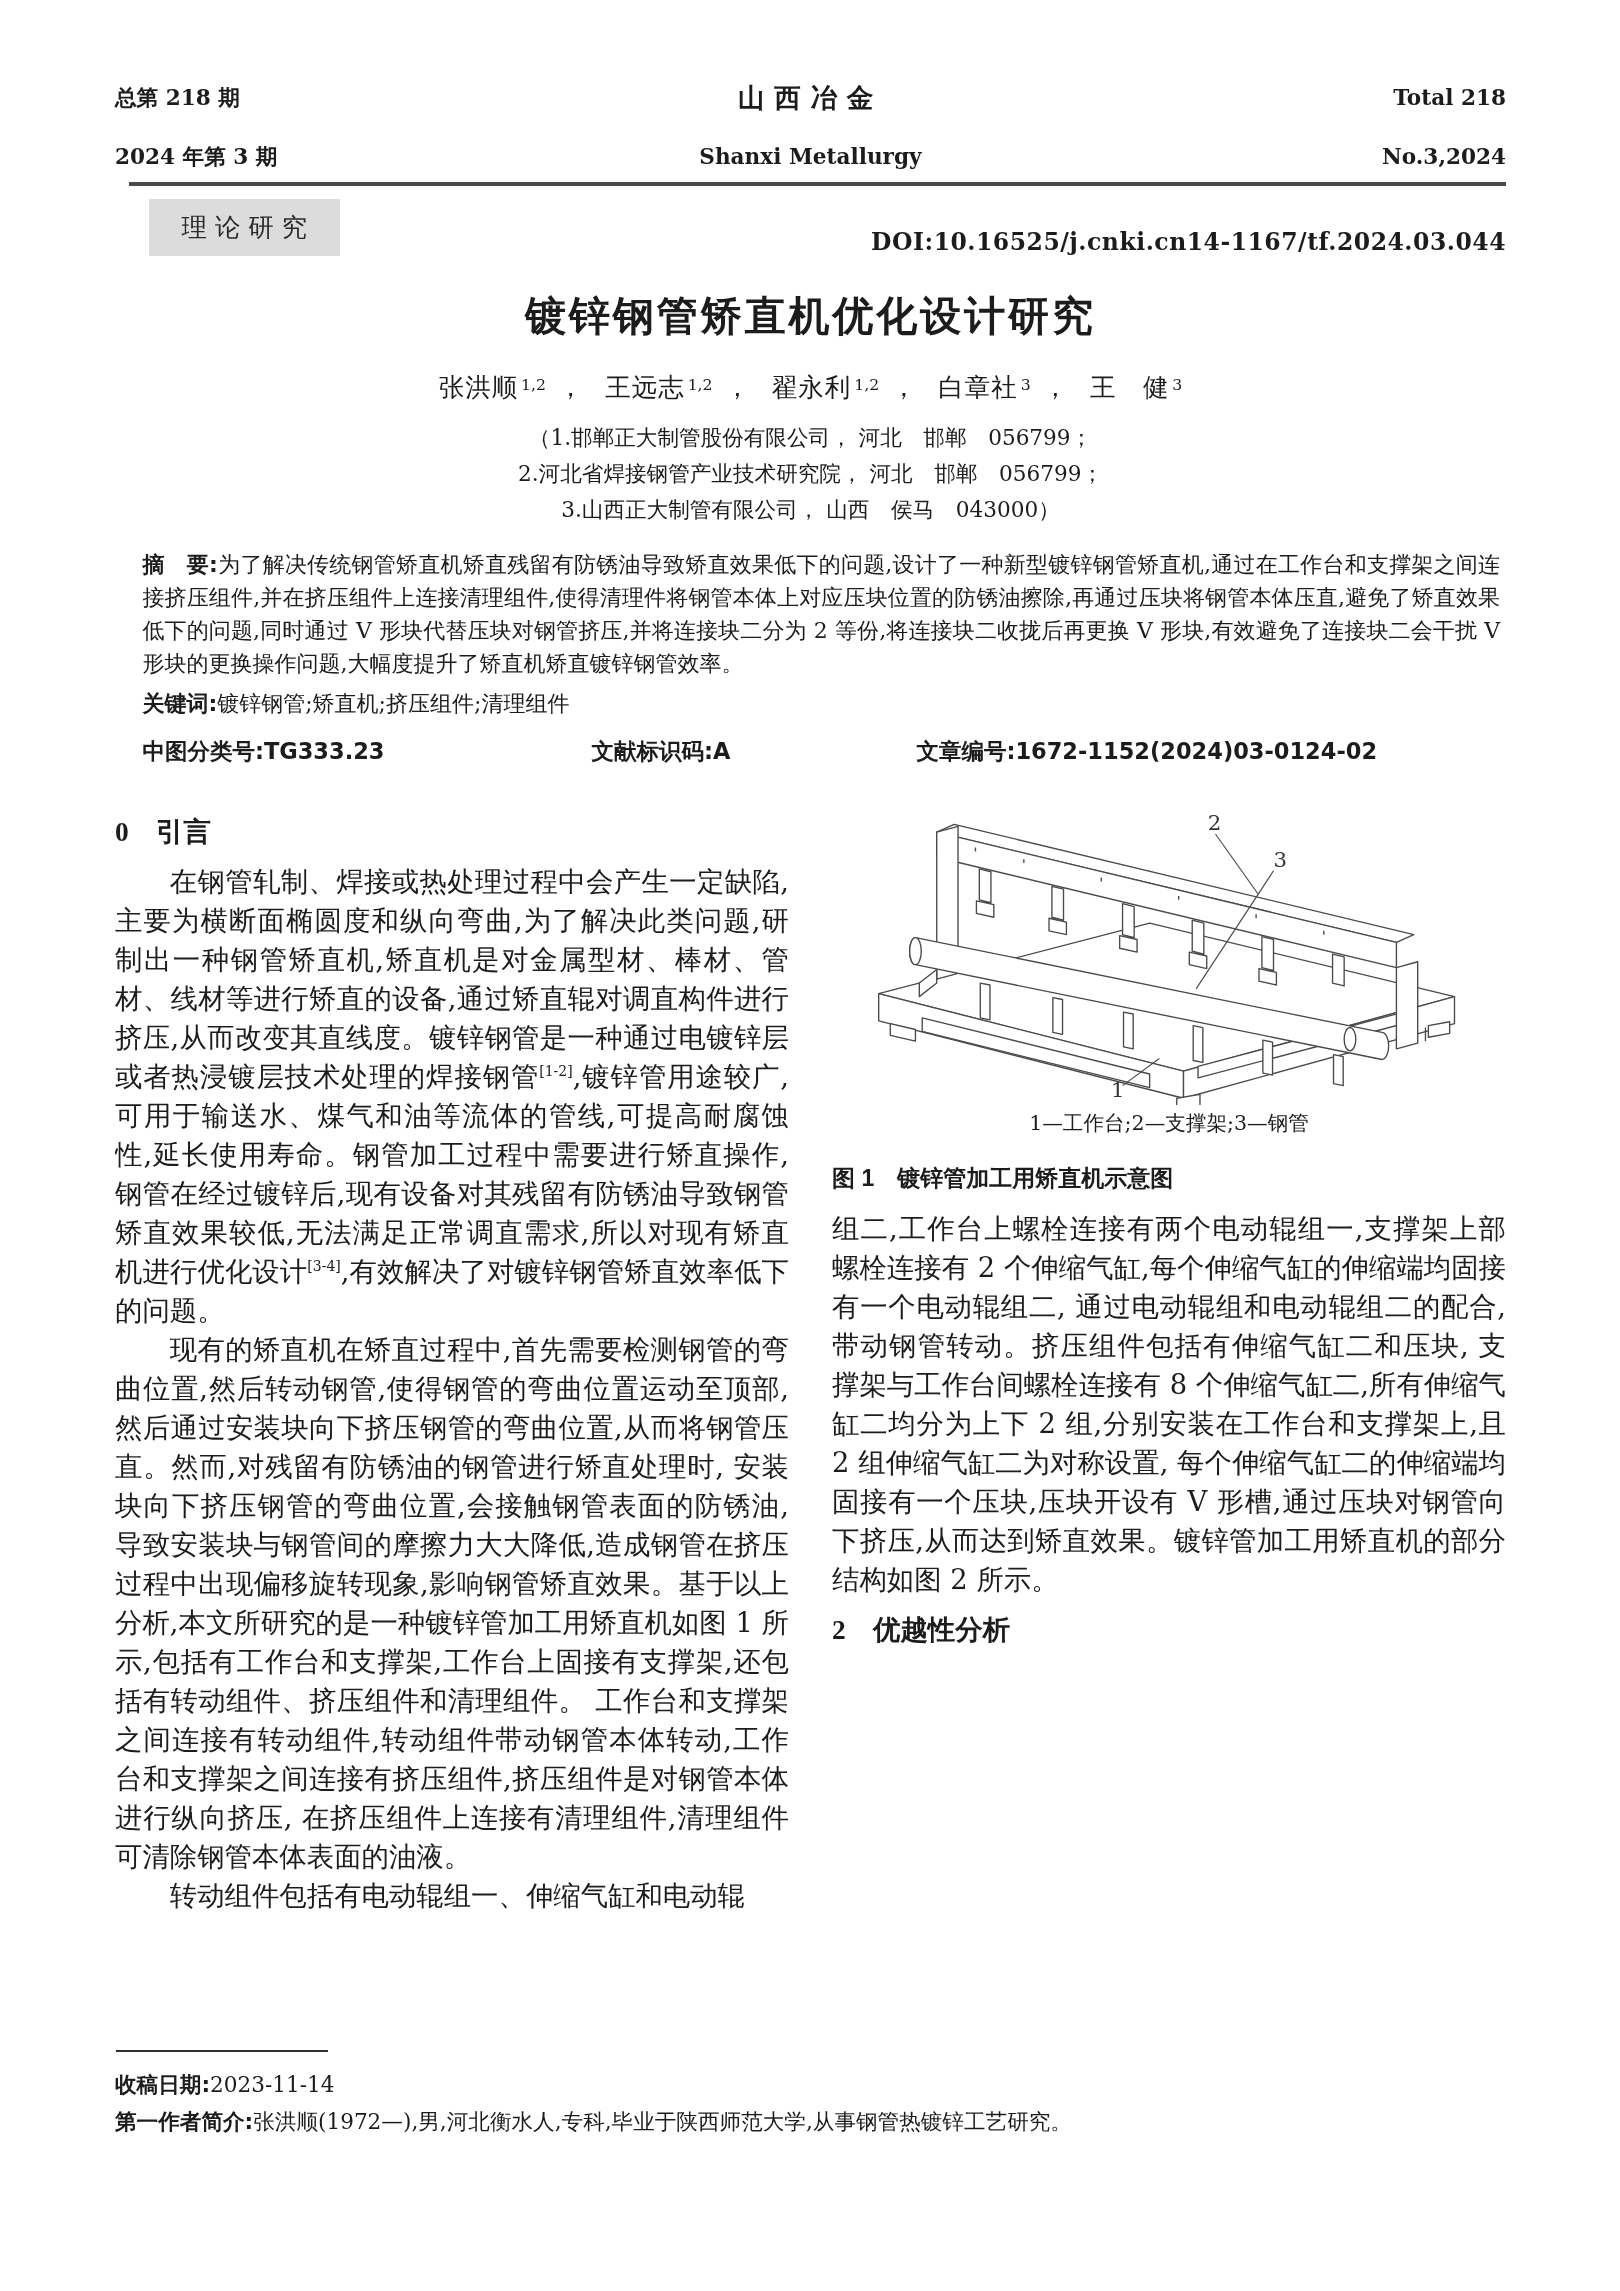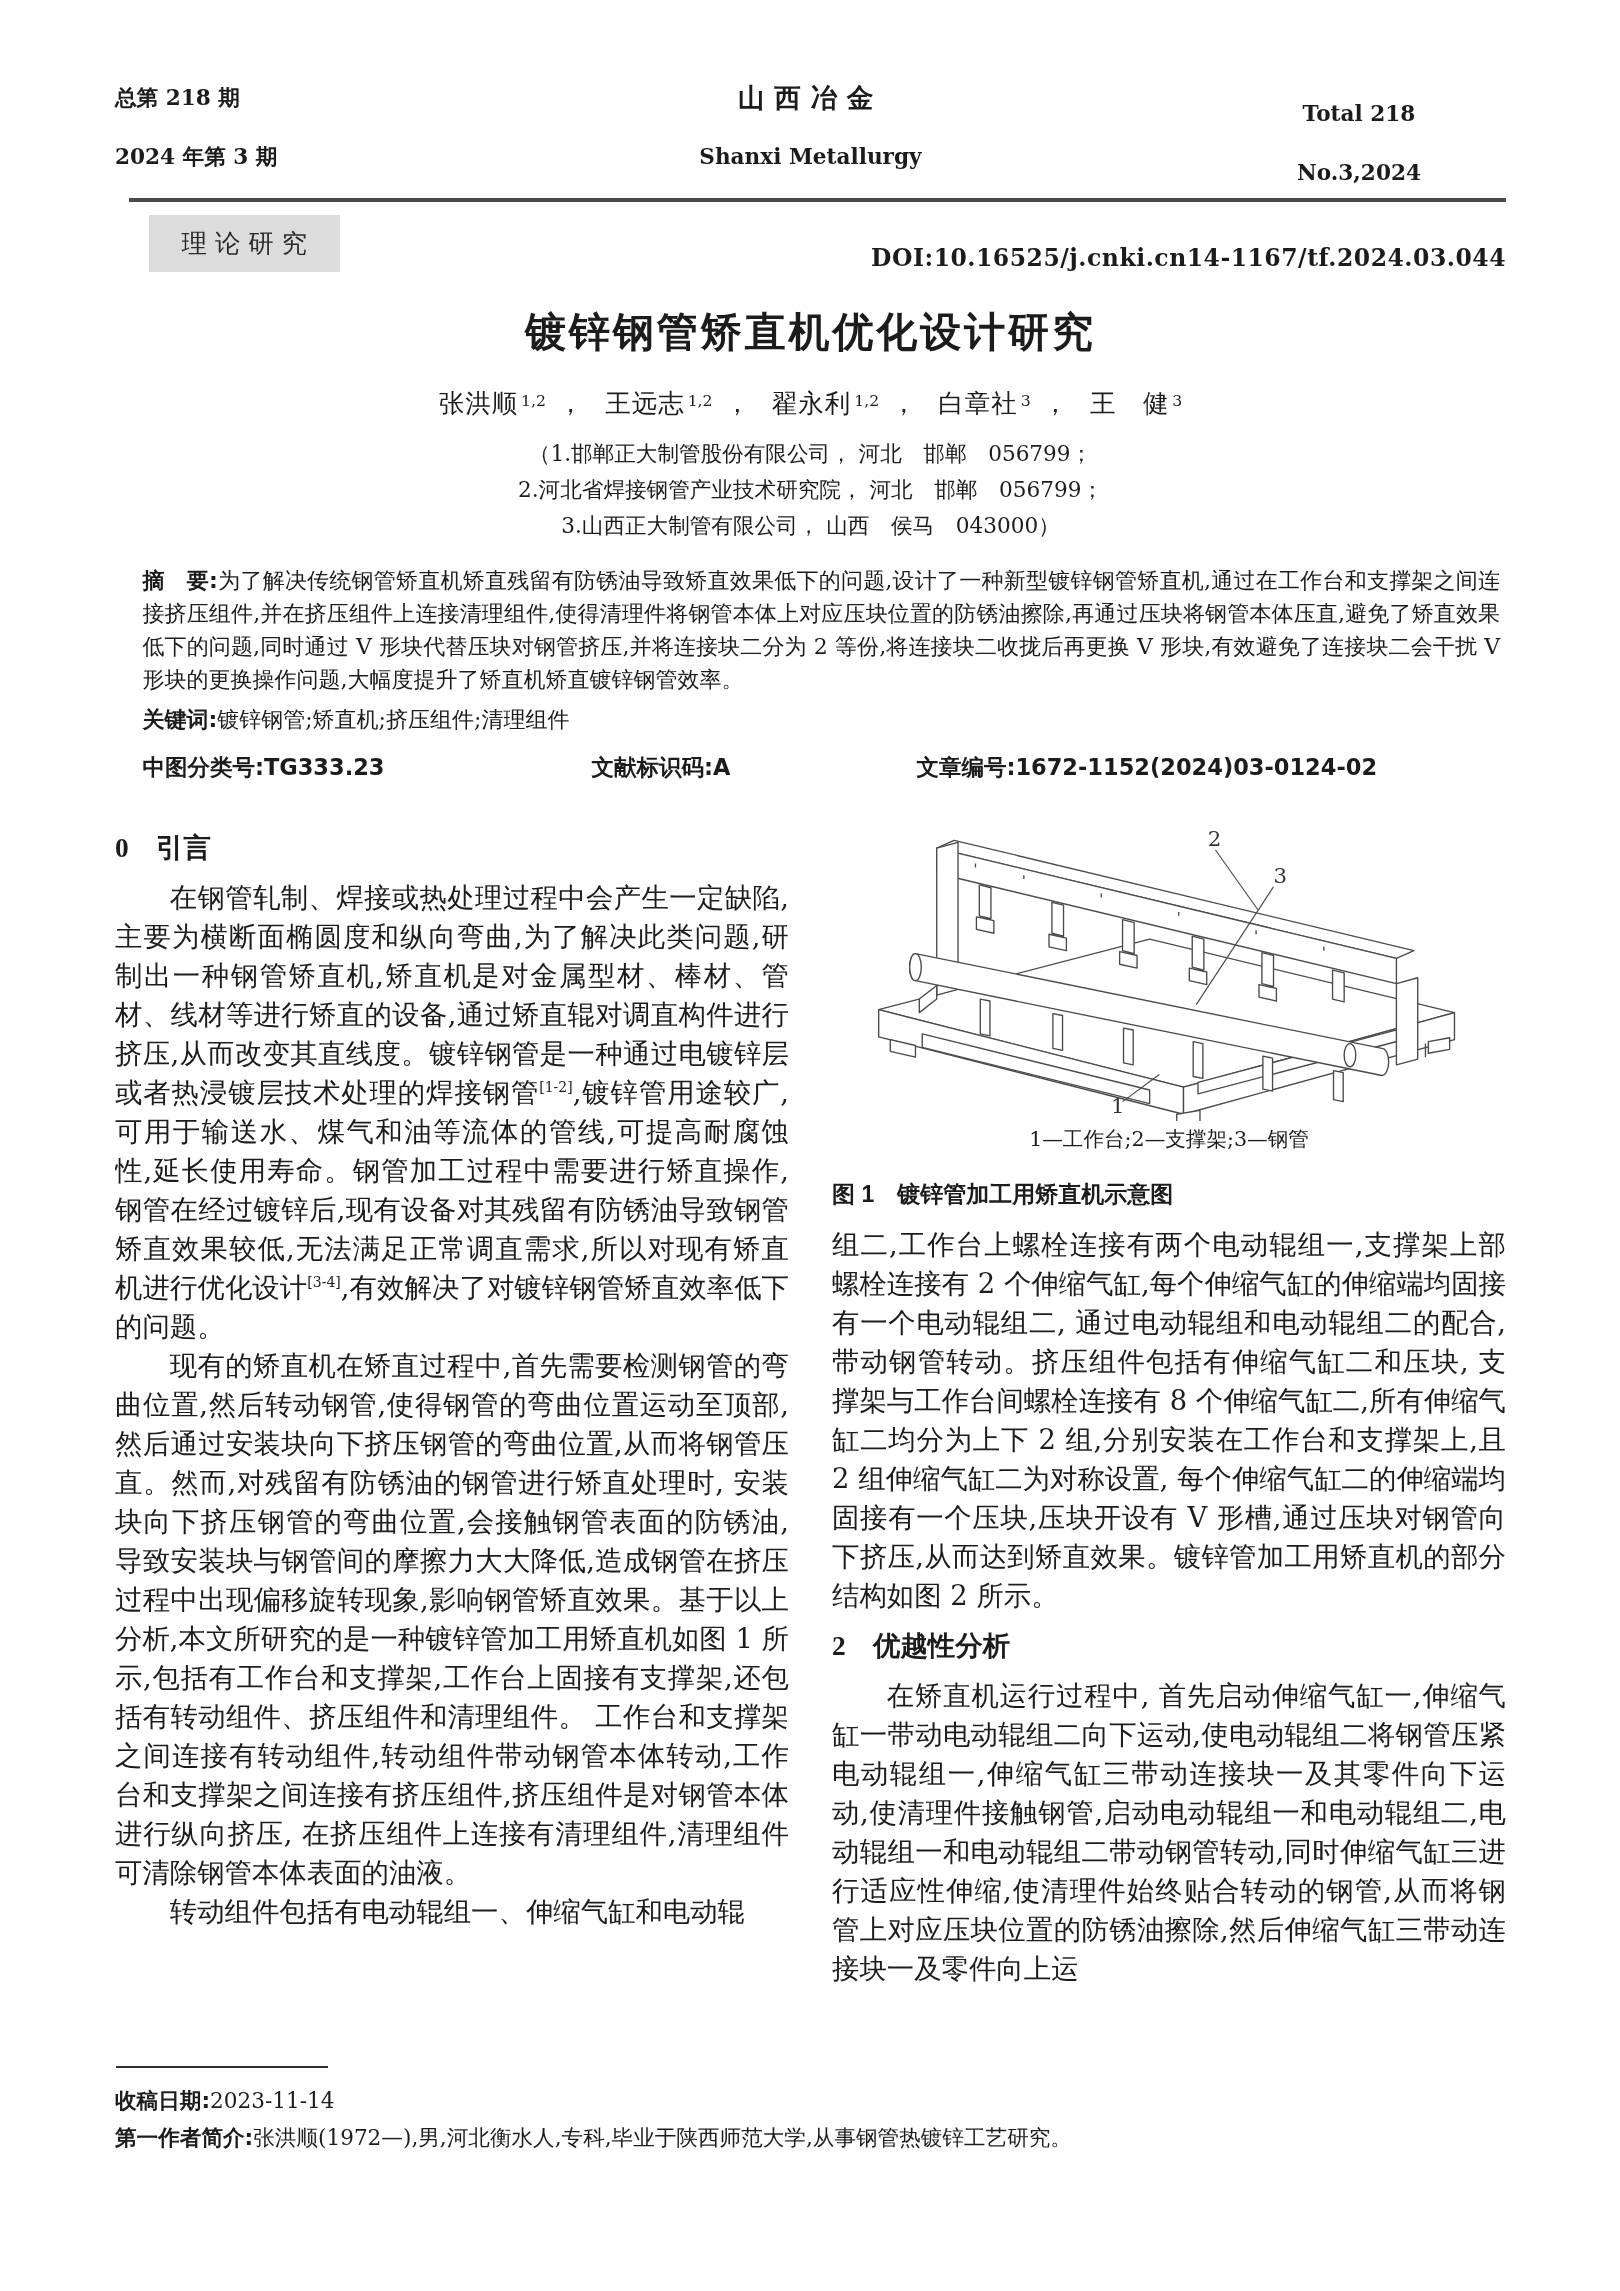--- a/index.html
+++ b/index.html
@@ -13,21 +13,21 @@
     padding:86px 114px 0 115px;
     overflow:hidden;
   }
   .sans{font-family:"DejaVu Sans","Liberation Sans",sans-serif;}
 
   
   .jheader{display:flex;justify-content:space-between;align-items:flex-start;}
   .jheader .hcol{display:flex;flex-direction:column;gap:35px;font-size:21.6px;line-height:23.5px;font-weight:bold;}
   .jheader .hcol.left{width:294px;text-align:left;}
   .jheader .hcol.center{flex:1;text-align:center;}
-  .jheader .hcol.right{width:294px;text-align:center;margin-top:16px;}
+  .jheader .hcol.right{width:294px;text-align:right;}
   .journal-name-cn{font-size:26.5px;letter-spacing:9.8px;line-height:23.5px;}
   .header-rule{height:3.9px;background:#4a4a4a;margin:13.7px 0 0 13.7px;}
 
   
   .badge-row{display:flex;justify-content:space-between;align-items:flex-end;margin:13.7px 0 0 17.6px;height:57px;padding-left:16px;}
   .badge{
     background:#dcdcdc;color:#2a2a2a;
     font-size:25.5px;letter-spacing:7.8px;
     padding:10.8px 25.5px 10.8px 33px;
     align-self:flex-start;
@@ -216,21 +216,20 @@
             <text x="418" y="64">3</text>
             <text x="250" y="302">1</text>
           </g>
         </svg>
         <div class="fig-legend">1—工作台;2—支撑架;3—钢管</div>
         <div class="fig-caption">图 1　镀锌管加工用矫直机示意图</div>
       </div>
 
       <p>组二,工作台上螺栓连接有两个电动辊组一,支撑架上部螺栓连接有 2 个伸缩气缸,每个伸缩气缸的伸缩端均固接有一个电动辊组二, 通过电动辊组和电动辊组二的配合,带动钢管转动。挤压组件包括有伸缩气缸二和压块, 支撑架与工作台间螺栓连接有 8 个伸缩气缸二,所有伸缩气缸二均分为上下 2 组,分别安装在工作台和支撑架上,且 2 组伸缩气缸二为对称设置, 每个伸缩气缸二的伸缩端均固接有一个压块,压块开设有 V 形槽,通过压块对钢管向下挤压,从而达到矫直效果。镀锌管加工用矫直机的部分结构如图 2 所示。</p>
       <h2>2　优越性分析</h2>
-      <p class="indent">在矫直机运行过程中, 首先启动伸缩气缸一,伸缩气缸一带动电动辊组二向下运动,使电动辊组二将钢管压紧电动辊组一,伸缩气缸三带动连接块一及其零件向下运动,使清理件接触钢管,启动电动辊组一和电动辊组二,电动辊组一和电动辊组二带动钢管转动,同时伸缩气缸三进行适应性伸缩,使清理件始终贴合转动的钢管,从而将钢管上对应压块位置的防锈油擦除,然后伸缩气缸三带动连接块一及零件向上运</p>
     </div>
 
   </div>
 
   <div class="footnote">
     <div class="footnote-rule"></div>
     <div class="row">
       <span class="lab">收稿日期:</span><span>2023-11-14</span>
     </div>
     <div class="row">

